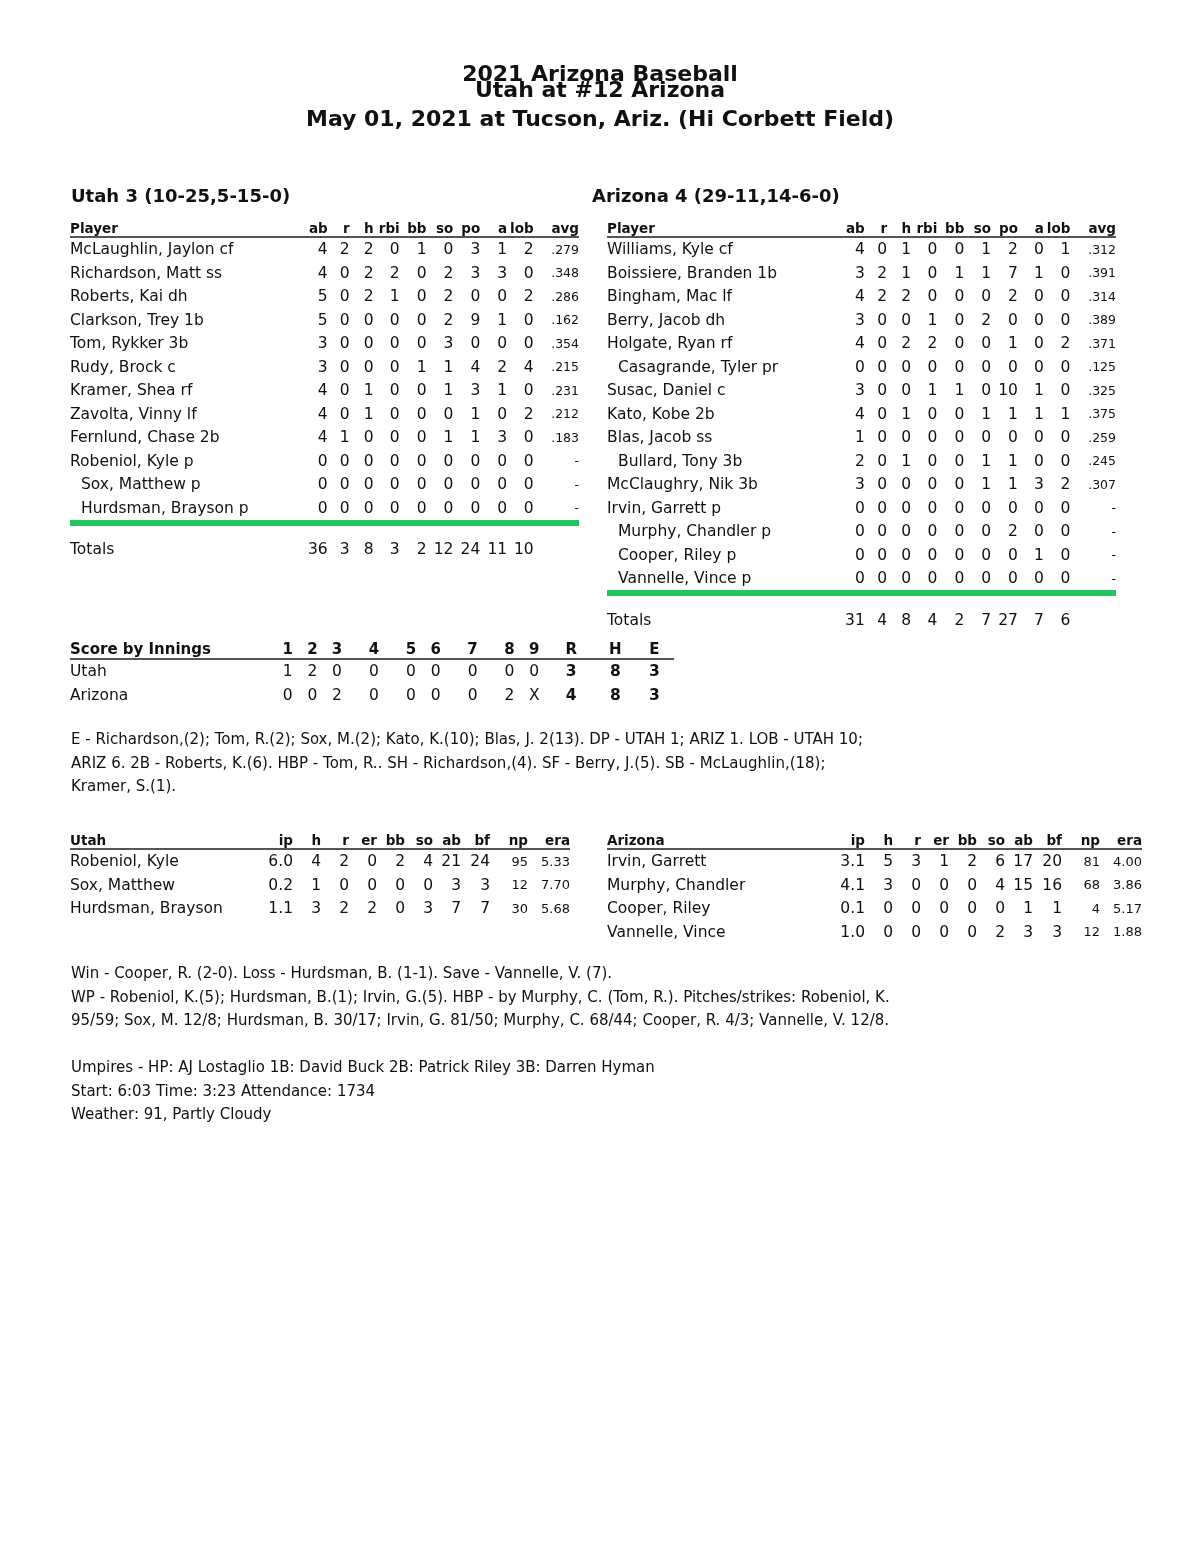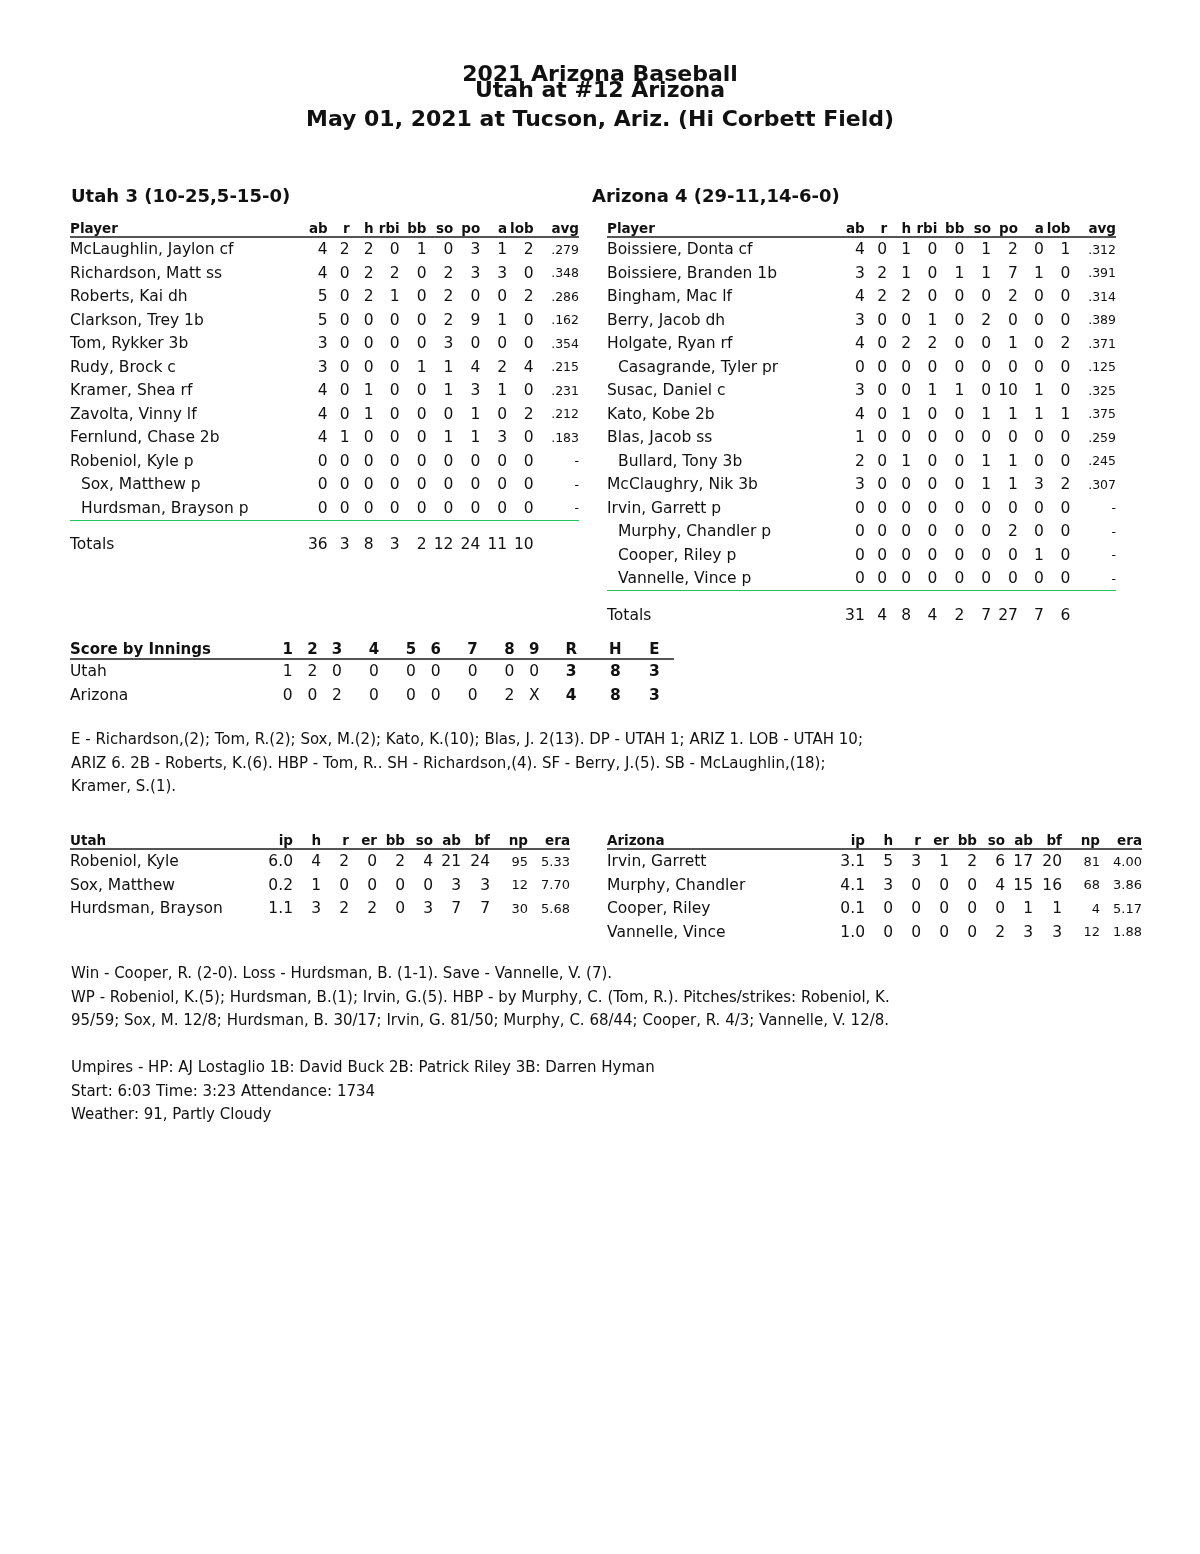--- a/index.html
+++ b/index.html
@@ -6,21 +6,21 @@
   body { width: 1200px; height: 1554px; position: relative; font-family: "DejaVu Sans", sans-serif; color: #111; }
   .title { position: absolute; left: 0; width: 1200px; text-align: center; font-weight: bold; font-size: 22px; line-height: 28px; }
   .team-head { position: absolute; font-weight: bold; font-size: 18px; margin-top: 24px; }
   table { border-collapse: collapse; position: absolute; font-size: 15.5px; }
   table td, table th { padding: 0; height: 23.5px; white-space: nowrap; }
   th { font-size: 13.5px; font-weight: bold; text-align: right; vertical-align: bottom; height: 18px; border-bottom: 2px solid #555; }
   th.name { text-align: left; }
   td.name { text-align: left; }
   td.num { text-align: right; }
   td.avg { text-align: right; font-size: 12.5px; }
-  tr.last td { border-bottom: 1px solid #22c55e; }
+  tr.last td { border-bottom: 6px solid #22c55e; }
   tr.totals td { padding-top: 12px; }
   .indent { padding-left: 11px; }
   .lineup td.name { width: 220px; }
   .ls th, .ls td { text-align: center; }
   .ls th.name, .ls td.name { text-align: left; }
   .ls td.bold { font-weight: bold; }
   .ls th { font-size: 15px; }
   .notes { position: absolute; left: 71px; width: 960px; font-size: 15px; line-height: 23.5px; }
   .pit td.sm { font-size: 13px; }
 </style>
@@ -236,21 +236,21 @@
       <th style="width:28px">bb</th>
       <th style="width:28px">so</th>
       <th style="width:28px">po</th>
       <th style="width:28px">a</th>
       <th style="width:27px">lob</th>
       <th style="width:48px">avg</th>
     </tr>
   </thead>
   <tbody>
       <tr>
-        <td class="name">Boissiere, Donta cf</td>
+        <td class="name">Williams, Kyle cf</td>
         <td class="num">4</td>
         <td class="num">0</td>
         <td class="num">1</td>
         <td class="num">0</td>
         <td class="num">0</td>
         <td class="num">1</td>
         <td class="num">2</td>
         <td class="num">0</td>
         <td class="num">1</td>
         <td class="avg">.312</td>

